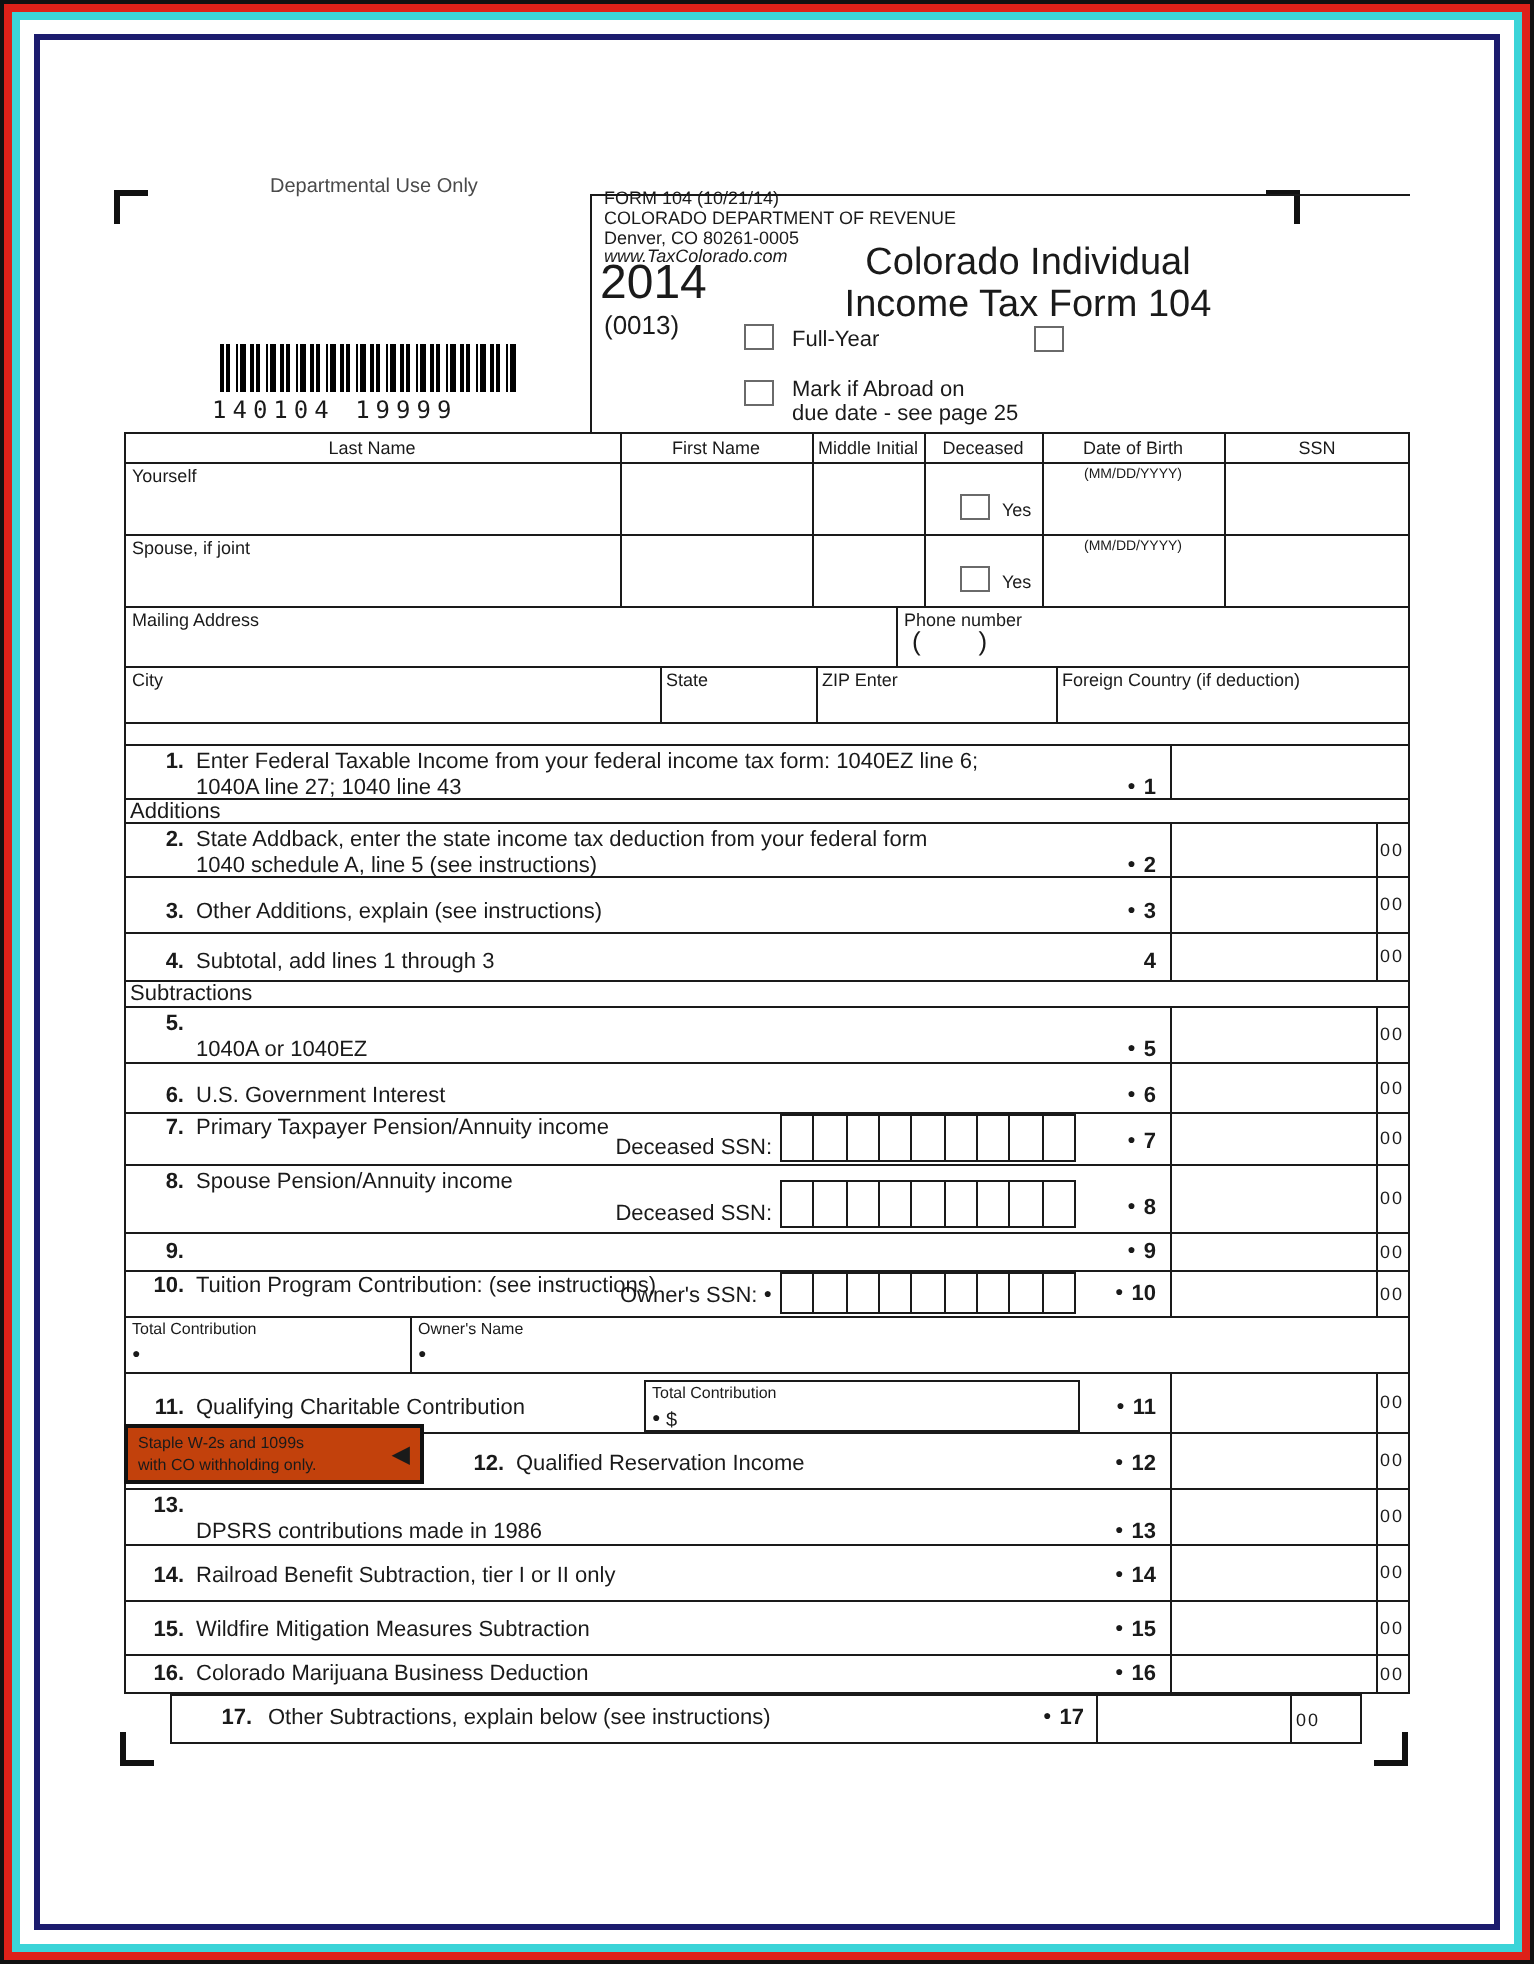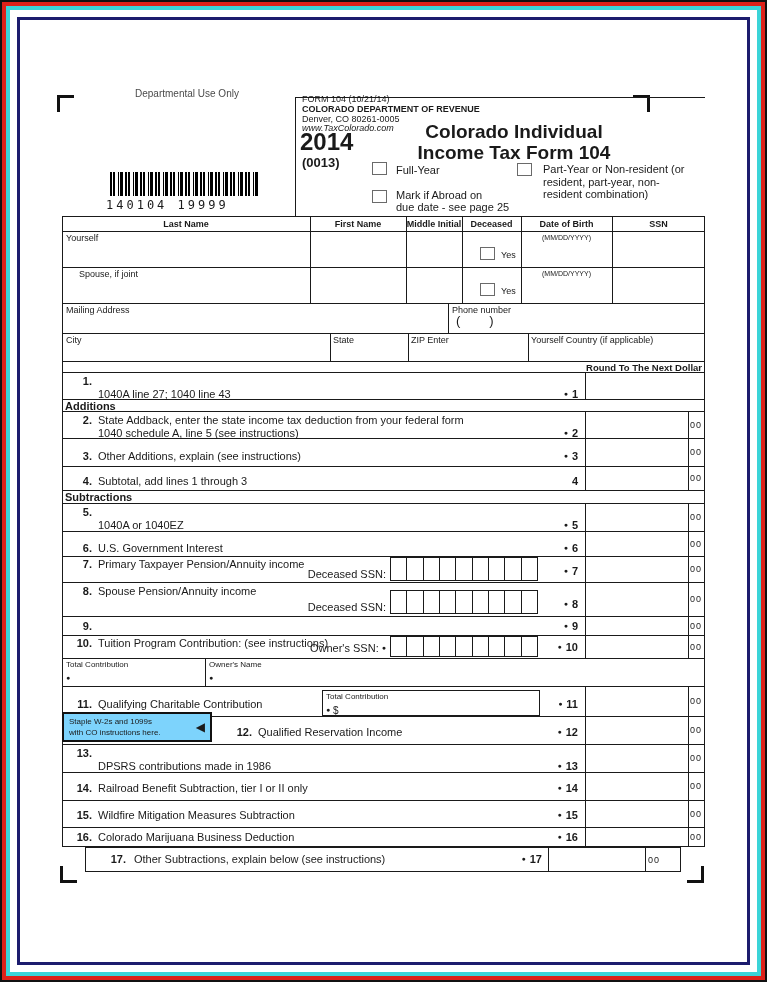--- a/index.html
+++ b/index.html
@@ -14,21 +14,21 @@
   #page{inset:20px;background:#ffffff}
   #canvas{position:absolute;left:-20px;top:-20px;width:767px;height:982px}
   .abs{position:absolute}
   .hl{position:absolute;height:1px;background:#1a1a1a}
   .vl{position:absolute;width:1px;background:#1a1a1a}
   .t7{font-size:7px;line-height:8px}
   .t9{font-size:9px;line-height:10px}
   .t10{font-size:10px;line-height:11px}
   .t11{font-size:11px;line-height:12px}
   .t13{font-size:13px;line-height:14px}
-  .b{font-weight:bold}.i{font-style:italic}.r{text-align:right}.c{text-align:center}
+  .b{font-weight:normal}.i{font-style:italic}.r{text-align:right}.c{text-align:center}
   .gray{color:#4a4a4a}
   .pre{white-space:pre}
   .cb{position:absolute;width:15px;height:13px;border:1px solid #6a6a6a;background:#fff}
   .rect{position:absolute;border:1px solid #1a1a1a}
   .dot{font-size:7px;vertical-align:2px}
   .sg{position:absolute;border:1px solid #1a1a1a;display:flex}
   .sg>div{flex:1;border-left:1px solid #1a1a1a}
   .sg>div:first-child{border-left:none}
   .inp{position:absolute}
   .cents{position:absolute;display:flex;align-items:center;font-size:9px;letter-spacing:1px;padding-left:1px}
@@ -75,21 +75,20 @@
       <div>Colorado Individual</div>
       <div>Income Tax Form 104</div>
     </div>
 
     <div class="cb" style="left:372px;top:162px"></div>
     <div class="abs t11" style="left:396px;top:164px">Full-Year</div>
     <div class="cb" style="left:372px;top:190px"></div>
     <div class="abs t11" style="left:396px;top:189px">Mark if Abroad on</div>
     <div class="abs t11" style="left:396px;top:201px">due date - see page 25</div>
     <div class="cb" style="left:517px;top:163px"></div>
-    <div class="abs t11" style="left:543px;top:163px;width:152px;line-height:12.5px">Part-Year or Non-resident (or resident, part-year, non-resident combination)</div>
 
     <div class="rect" style="left:62px;top:216px;width:643px;height:631px"></div>
 
     <div class="hl" style="left:62px;top:231px;width:643px"></div>
     <div class="hl" style="left:62px;top:267px;width:643px"></div>
     <div class="hl" style="left:62px;top:303px;width:643px"></div>
     <div class="hl" style="left:62px;top:333px;width:643px"></div>
     <div class="hl" style="left:62px;top:361px;width:643px"></div>
     <div class="hl" style="left:62px;top:372px;width:643px"></div>
     <div class="hl" style="left:62px;top:399px;width:643px"></div>
@@ -139,47 +138,47 @@
     <div class="abs t9" style="left:66px;top:233px">Yourself</div>
     <div class="inp" style="left:63px;top:243px;width:246px;height:23px"></div>
     <div class="inp" style="left:311px;top:232px;width:94px;height:34px"></div>
     <div class="inp" style="left:407px;top:232px;width:54px;height:34px"></div>
     <div class="cb" style="left:480px;top:247px"></div>
     <div class="abs t9" style="left:501px;top:250px">Yes</div>
     <div class="abs t7 c" style="left:521px;top:234px;width:91px">(MM/DD/YYYY)</div>
     <div class="inp" style="left:522px;top:242px;width:89px;height:24px"></div>
     <div class="inp" style="left:613px;top:232px;width:91px;height:34px"></div>
 
-    <div class="abs t9" style="left:79px;top:269px">Spouse, if joint</div>
+    <div class="abs t9" style="left:66px;top:269px">Spouse, if joint</div>
     <div class="inp" style="left:63px;top:279px;width:246px;height:23px"></div>
     <div class="inp" style="left:311px;top:268px;width:94px;height:34px"></div>
     <div class="inp" style="left:407px;top:268px;width:54px;height:34px"></div>
     <div class="cb" style="left:480px;top:283px"></div>
     <div class="abs t9" style="left:501px;top:286px">Yes</div>
     <div class="abs t7 c" style="left:521px;top:270px;width:91px">(MM/DD/YYYY)</div>
     <div class="inp" style="left:522px;top:278px;width:89px;height:24px"></div>
     <div class="inp" style="left:613px;top:268px;width:91px;height:34px"></div>
 
     <div class="abs t9" style="left:66px;top:305px">Mailing Address</div>
     <div class="inp" style="left:63px;top:315px;width:384px;height:17px"></div>
     <div class="abs t9" style="left:452px;top:305px">Phone number</div>
     <div class="abs t13 pre" style="left:456px;top:314px">(        )</div>
     <div class="inp" style="left:449px;top:314px;width:255px;height:18px"></div>
     <div class="abs t9" style="left:66px;top:335px">City</div>
     <div class="inp" style="left:63px;top:345px;width:266px;height:15px"></div>
     <div class="abs t9" style="left:333px;top:335px">State</div>
     <div class="inp" style="left:331px;top:345px;width:76px;height:15px"></div>
     <div class="abs t9" style="left:411px;top:335px">ZIP Enter</div>
     <div class="inp" style="left:409px;top:345px;width:118px;height:15px"></div>
-    <div class="abs t9" style="left:531px;top:335px">Yourself Country (if applicable)</div>
+    <div class="abs t9" style="left:531px;top:335px">Foreign Country (if deduction)</div>
     <div class="inp" style="left:529px;top:345px;width:175px;height:15px"></div>
 
-    <div class="abs b r" style="left:400px;top:362px;width:302px;font-size:9.5px">Round To The Next Dollar</div>
 
     <div class="num" style="left:70px;top:375px;width:22px">1.</div>
+    <div class="lbl" style="left:98px;top:375px">Enter Federal Taxable Income from your federal income tax form: 1040EZ line 6;</div>
     <div class="lbl" style="left:98px;top:388px">1040A line 27; 1040 line 43</div>
     <div class="ref" style="left:500px;top:388px;width:78px"><span class="dot">●</span><span>1</span></div>
     <div class="inp" style="left:586px;top:373px;width:118px;height:25px"></div>
 
     <div class="abs t11 b" style="left:65px;top:400px">Additions</div>
 
     <div class="num" style="left:70px;top:414px;width:22px">2.</div>
     <div class="lbl" style="left:98px;top:414px">State Addback, enter the state income tax deduction from your federal form</div>
     <div class="lbl" style="left:98px;top:427px">1040 schedule A, line 5 (see instructions)</div>
     <div class="ref" style="left:500px;top:427px;width:78px"><span class="dot">●</span><span>2</span></div>
@@ -281,23 +280,23 @@
     <div class="num" style="left:66px;top:698px;width:26px">11.</div>
     <div class="lbl" style="left:98px;top:698px">Qualifying Charitable Contribution</div>
     <div class="rect" style="left:322px;top:690px;width:218px;height:26px"></div>
     <div class="sm" style="left:326px;top:692px">Total Contribution</div>
     <div class="abs t10" style="left:326px;top:704px"><span class="dot">●</span> <span>$</span></div>
     <div class="inp" style="left:350px;top:702px;width:186px;height:13px"></div>
     <div class="ref" style="left:542px;top:698px;width:36px"><span class="dot">●</span><span>11</span></div>
     <div class="inp" style="left:586px;top:687px;width:101px;height:28px"></div>
     <div class="cents" style="left:689px;top:686px;width:16px;height:30px">00</div>
 
-    <div class="abs" style="left:62px;top:712px;width:150px;height:30px;border:2px solid #111;background:#7dd3fc">
+    <div class="abs" style="left:62px;top:712px;width:150px;height:30px;border:2px solid #111;background:#c2410c">
       <div class="sm" style="left:5px;top:3px;position:absolute">Staple W-2s and 1099s</div>
-      <div class="sm" style="left:5px;top:14px;position:absolute">with CO instructions here.</div>
+      <div class="sm" style="left:5px;top:14px;position:absolute">with CO withholding only.</div>
       <div class="abs" style="right:5px;top:6px;font-size:12px">◀</div>
     </div>
 
     <div class="num" style="left:226px;top:726px;width:26px">12.</div>
     <div class="lbl" style="left:258px;top:726px">Qualified Reservation Income</div>
     <div class="ref" style="left:500px;top:726px;width:78px"><span class="dot">●</span><span>12</span></div>
     <div class="inp" style="left:586px;top:717px;width:101px;height:26px"></div>
     <div class="cents" style="left:689px;top:716px;width:16px;height:28px">00</div>
 
     <div class="num" style="left:66px;top:747px;width:26px">13.</div>

